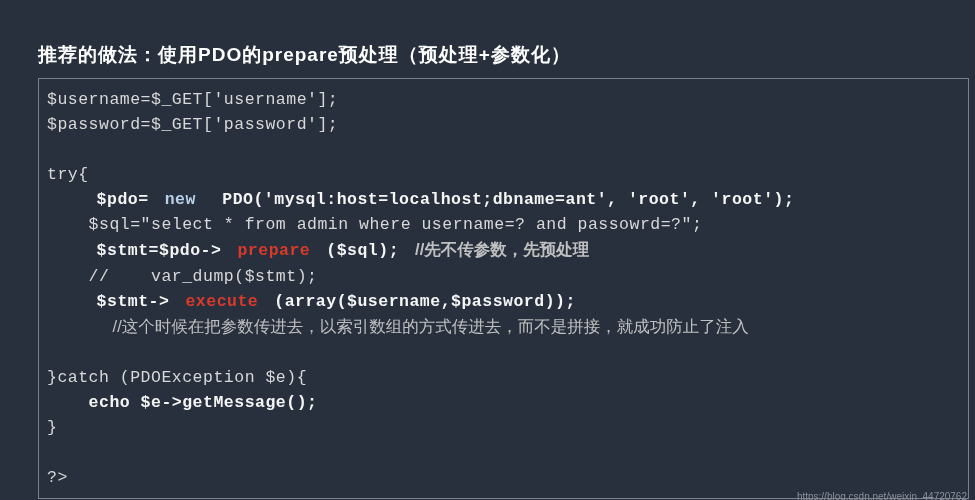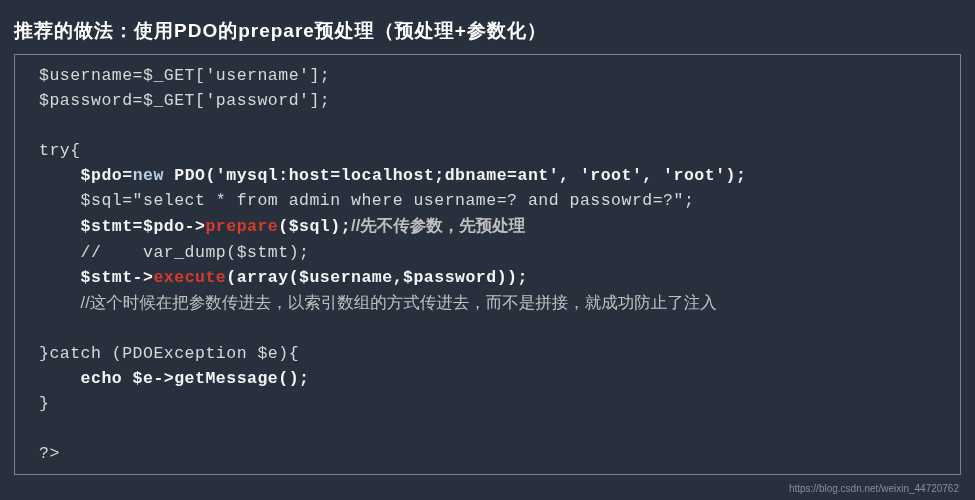--- a/index.html
+++ b/index.html
@@ -1,16 +1,16 @@
 <!DOCTYPE html>
 <html><head>
   <meta charset="utf-8">
   <style>
     * {
-      margin: 0;
+      margin: 8px;
       padding: 0;
       box-sizing: border-box;
     }
     body {
       background: #28303e;
       width: 975px;
       height: 500px;
       font-family: Consolas, Monaco, 'Courier New', monospace;
       color: #e0e0e0;
       padding: 18px 14px 0 14px;
@@ -19,21 +19,21 @@
     .title {
       color: #ffffff;
       font-size: 19px;
       font-weight: bold;
       margin-bottom: 10px;
       font-family: 'Microsoft YaHei', 'PingFang SC', sans-serif;
       letter-spacing: 1px;
     }
     .code-box {
       border: 1px solid #7a8290;
-      padding: 8px 24px;
+      padding: 8px 0;
       font-size: 16.5px;
       line-height: 1.52;
       color: #d8d8d8;
       white-space: pre;
       font-family: Consolas, Monaco, 'Courier New', monospace;
       letter-spacing: 0.5px;
     }
     .kw-new {
       color: #b8d0e8;
     }

